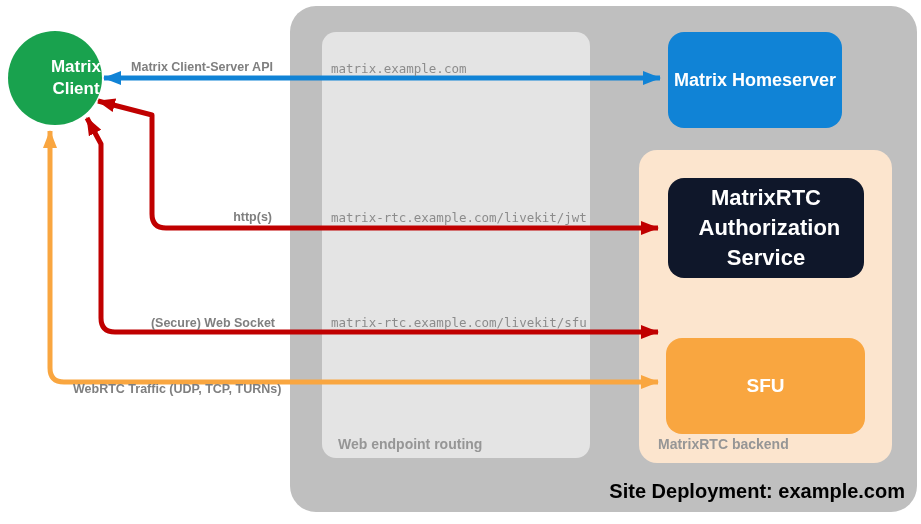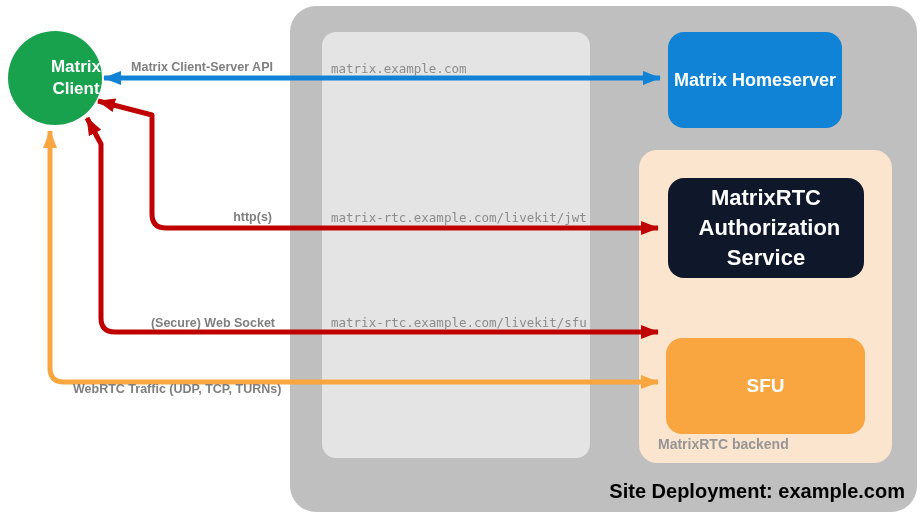--- a/index.html
+++ b/index.html
@@ -101,16 +101,17 @@
 
   <div class="abs conn-label center-align" style="left:102px; top:60px; width:200px;">Matrix Client-Server API</div>
   <div class="abs conn-label right-align" style="left:72px; top:210px; width:200px;">http(s)</div>
   <div class="abs conn-label right-align" style="left:75px; top:316px; width:200px;">(Secure) Web Socket</div>
   <div class="abs conn-label right-align" style="left:73px; top:364px; width:200px;margin-top:18px;">WebRTC Traffic (UDP, TCP, TURNs)</div>
 
   <div class="abs endpoint-url" style="left:331px; top:61px;">matrix.example.com</div>
   <div class="abs endpoint-url" style="left:331px; top:210px;">matrix-rtc.example.com/livekit/jwt</div>
   <div class="abs endpoint-url" style="left:331px; top:315px;">matrix-rtc.example.com/livekit/sfu</div>
 
+  <div class="abs panel-caption" style="left:338px; top:436px;">Web endpoint routing</div>
   <div class="abs panel-caption" style="left:658px; top:436px;">MatrixRTC backend</div>
   <div class="abs site-caption" style="left:605px; top:480px; width:300px;">Site Deployment: example.com</div>
 
 </div>
 
 </body></html>

